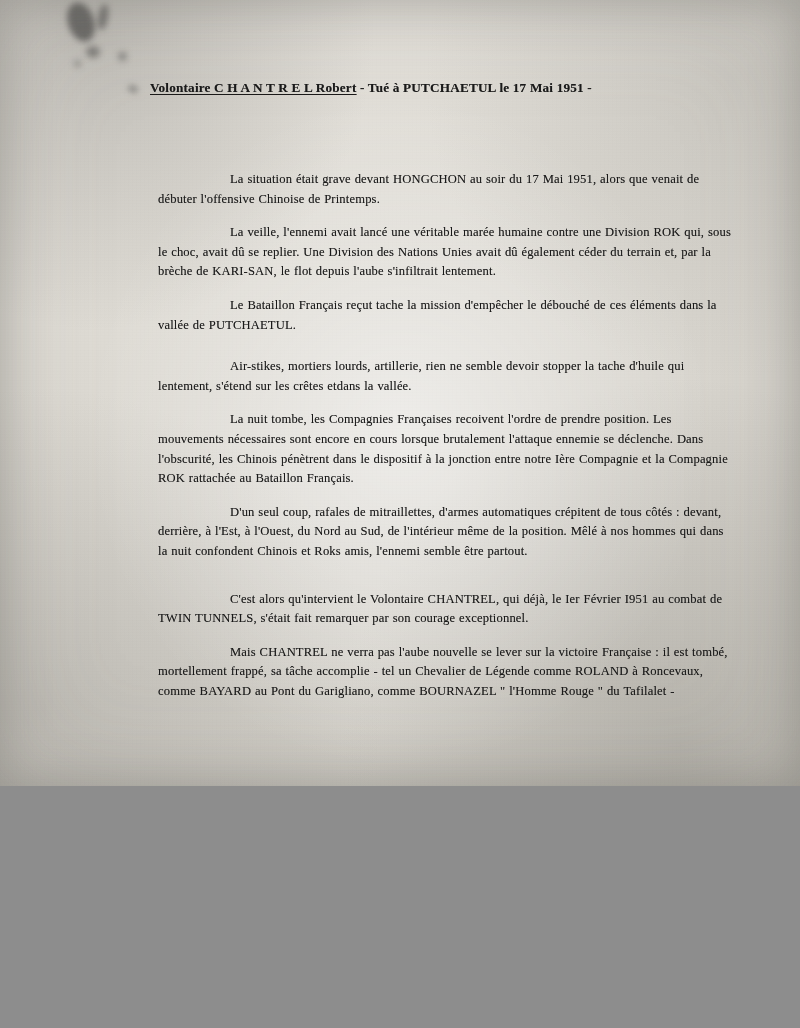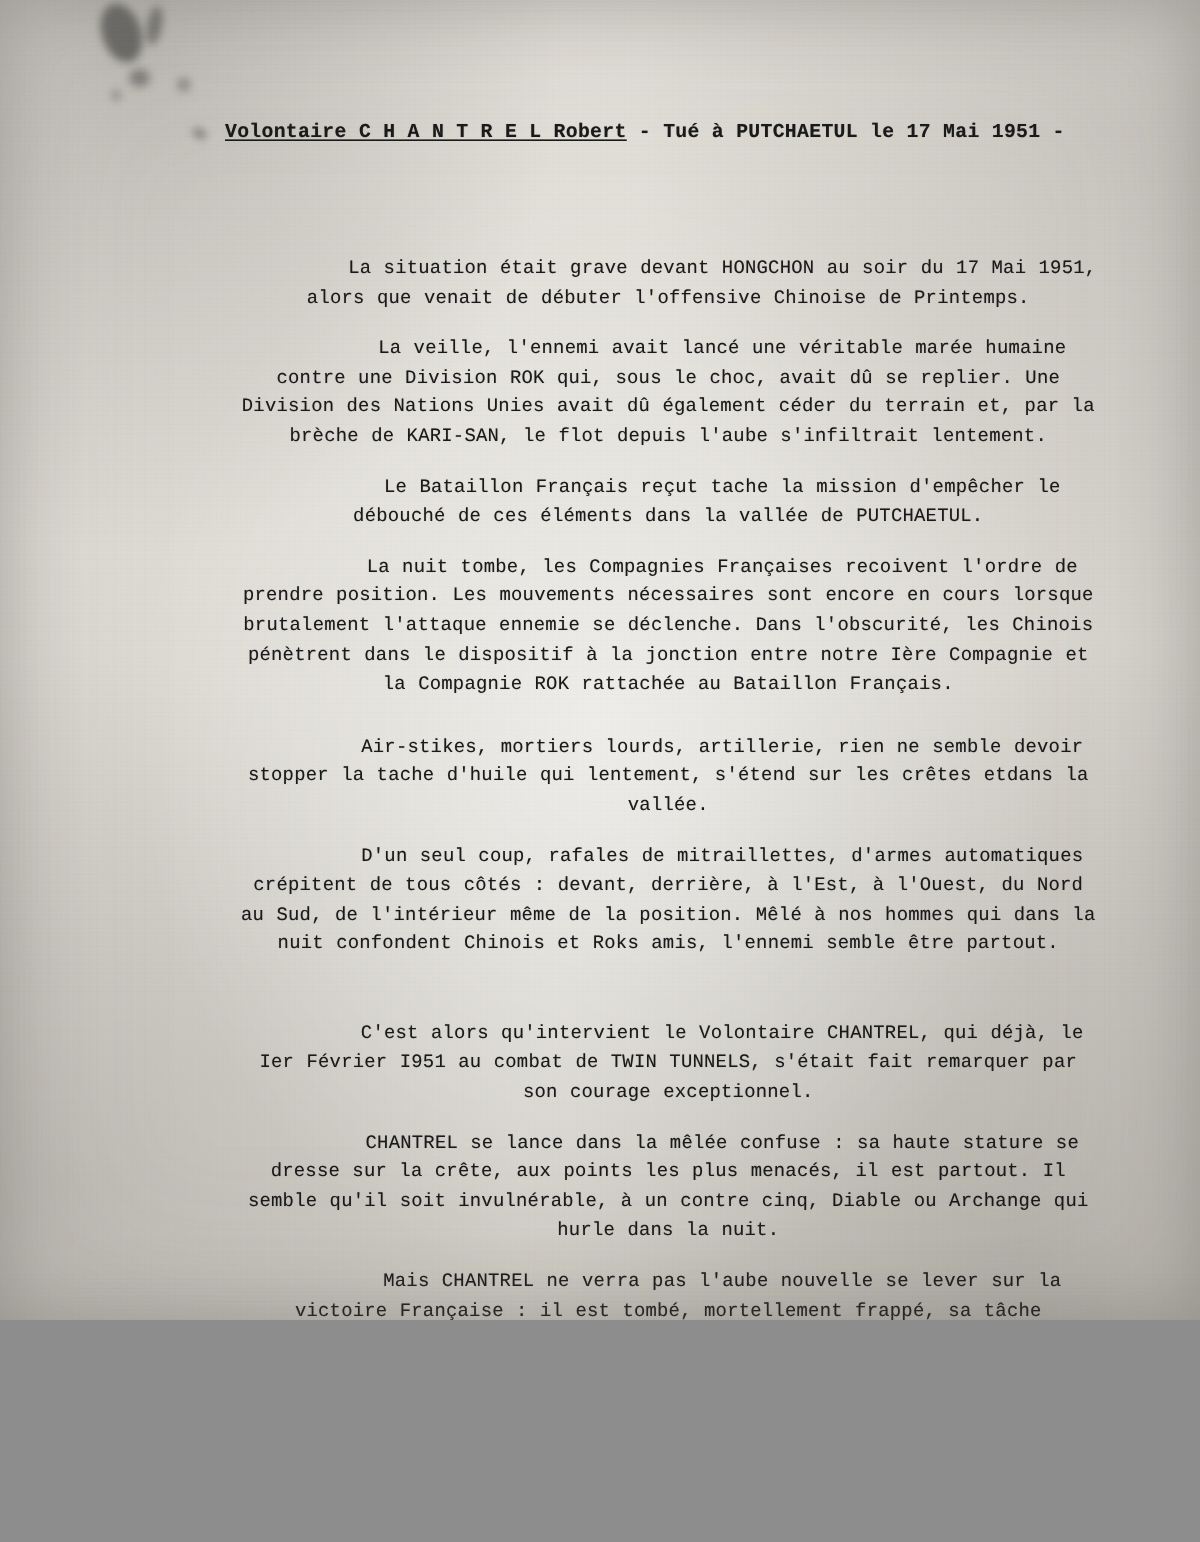--- a/index.html
+++ b/index.html
@@ -3,31 +3,31 @@
 <meta charset="utf-8">
 <style>
   html, body {
     margin: 0;
     padding: 0;
     background: #8d8d8d;
   }
   .page {
     position: relative;
     width: 800px;
-    height: 880px;
+    height: 786px;
     overflow: hidden;
     background: #d9d6d0;
     background-image:
       radial-gradient(ellipse at 12% 4%, rgba(120,118,112,0.35) 0%, rgba(120,118,112,0) 28%),
       radial-gradient(ellipse at 92% 10%, rgba(140,138,132,0.25) 0%, rgba(140,138,132,0) 30%),
       radial-gradient(ellipse at 50% 55%, rgba(255,255,255,0.55) 0%, rgba(255,255,255,0) 55%),
       radial-gradient(ellipse at 85% 95%, rgba(120,118,112,0.30) 0%, rgba(120,118,112,0) 35%),
       radial-gradient(ellipse at 5% 90%, rgba(130,128,122,0.28) 0%, rgba(130,128,122,0) 32%),
       linear-gradient(160deg, #e7e4de 0%, #dedbd4 35%, #d6d3cc 70%, #cfccc4 100%);
-    font-family: Liberation Mono, monospace;
+    font-family: Liberation Serif, serif;
     color: #1a1a1a;
   }
   
   .grain {
     position: absolute;
     inset: 0;
     pointer-events: none;
     opacity: 0.30;
     background-image:
       repeating-linear-gradient(0deg, rgba(0,0,0,0.035) 0px, rgba(0,0,0,0) 1px, rgba(0,0,0,0) 3px),
@@ -80,51 +80,50 @@
     position: absolute;
     left: 158px;
     top: 148px;
     width: 575px;
   }
   p.para {
     margin: 0 0 14px 0;
     font-size: 12.6px;
     line-height: 19.6px;
     text-indent: 72px;
-    text-align: center;
+    text-align: left;
     letter-spacing: 0.15px;
     word-spacing: 0.5px;
   }
   p.para.gap-top { margin-top: 22px; }
-  p.para.gap-top-lg { margin-top: 40px; }
+  p.para.gap-top-lg { margin-top: 28px; }
 
   
   .body p.para { text-shadow: 0 0 0.6px rgba(0,0,0,0.35); }
   .title-line { text-shadow: 0 0 0.6px rgba(0,0,0,0.4); }
 </style>
 </head>
 <body>
 
 <div class="page">
 
   <div class="content">
 
     <div class="title-line">
       <span class="u">Volontaire C H A N T R E L  Robert</span><span> - Tué à PUTCHAETUL le 17 Mai 1951 -</span>
     </div>
 
     <div class="body">
       <p class="para gap-top">La situation était grave devant HONGCHON au soir du 17 Mai 1951, alors que venait de débuter l'offensive Chinoise de Printemps.</p>
       <p class="para">La veille, l'ennemi avait lancé une véritable marée humaine contre une Division ROK qui, sous le choc, avait dû se replier. Une Division des Nations Unies avait dû également céder du terrain et, par la brèche de KARI-SAN, le flot depuis l'aube s'infiltrait lentement.</p>
       <p class="para">Le Bataillon Français reçut tache la mission d'empêcher le débouché de ces éléments dans la vallée de PUTCHAETUL.</p>
+      <p class="para gap-top">Air-stikes, mortiers lourds, artillerie, rien ne semble devoir stopper la tache d'huile qui lentement, s'étend sur les crêtes etdans la vallée.</p>
       <p class="para">La nuit tombe, les Compagnies Françaises recoivent l'ordre de prendre position. Les mouvements nécessaires sont encore en cours lorsque brutalement l'attaque ennemie se déclenche. Dans l'obscurité, les Chinois pénètrent dans le dispositif à la jonction entre notre Ière Compagnie et la Compagnie ROK rattachée au Bataillon Français.</p>
-      <p class="para gap-top">Air-stikes, mortiers lourds, artillerie, rien ne semble devoir stopper la tache d'huile qui lentement, s'étend sur les crêtes etdans la vallée.</p>
       <p class="para">D'un seul coup, rafales de mitraillettes, d'armes automatiques crépitent de tous côtés : devant, derrière, à l'Est, à l'Ouest, du Nord au Sud, de l'intérieur même de la position. Mêlé à nos hommes qui dans la nuit confondent Chinois et Roks amis, l'ennemi semble être partout.</p>
       <p class="para gap-top-lg">C'est alors qu'intervient le Volontaire CHANTREL, qui déjà, le Ier Février I951 au combat de TWIN TUNNELS, s'était fait remarquer par son courage exceptionnel.</p>
-      <p class="para">CHANTREL se lance dans la mêlée confuse : sa haute stature se dresse sur la crête, aux points les plus menacés, il est partout. Il semble qu'il soit invulnérable, à un contre cinq, Diable ou Archange qui hurle dans la nuit.</p>
       <p class="para">Mais CHANTREL ne verra pas l'aube nouvelle se lever sur la victoire Française : il est tombé, mortellement frappé, sa tâche accomplie - tel un Chevalier de Légende comme ROLAND à Roncevaux, comme BAYARD au Pont du Garigliano, comme BOURNAZEL " l'Homme Rouge " du Tafilalet -</p>
     </div>
 
   </div>
 
   <div class="smudge s1"></div>
   <div class="smudge s2"></div>
   <div class="smudge s3"></div>
   <div class="smudge s4"></div>
   <div class="smudge s5"></div>

